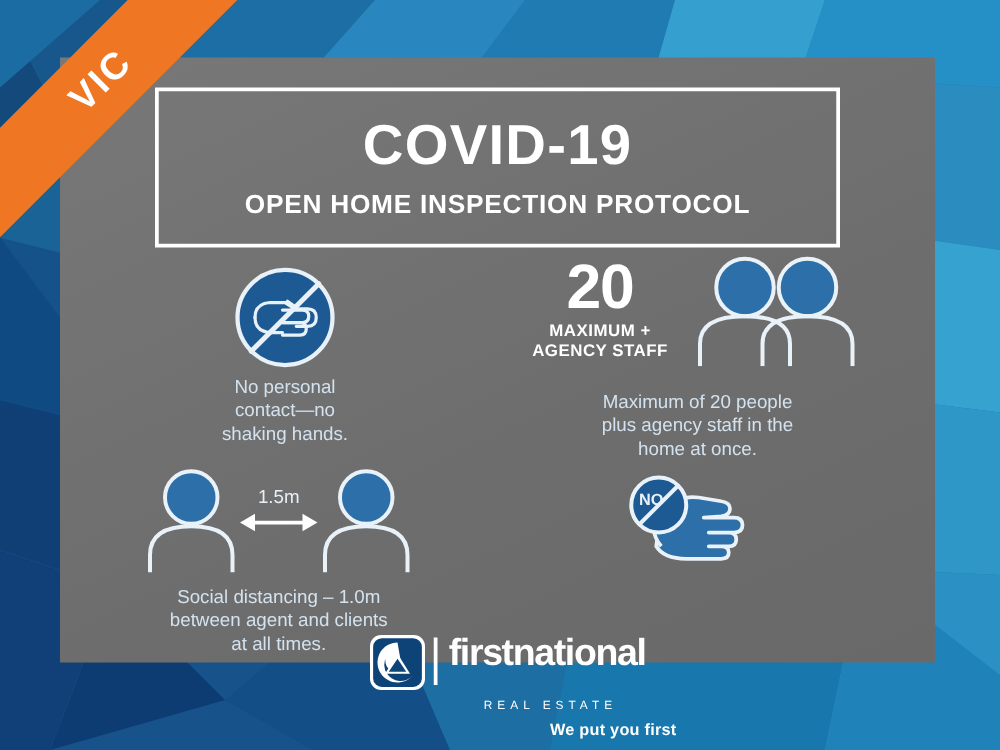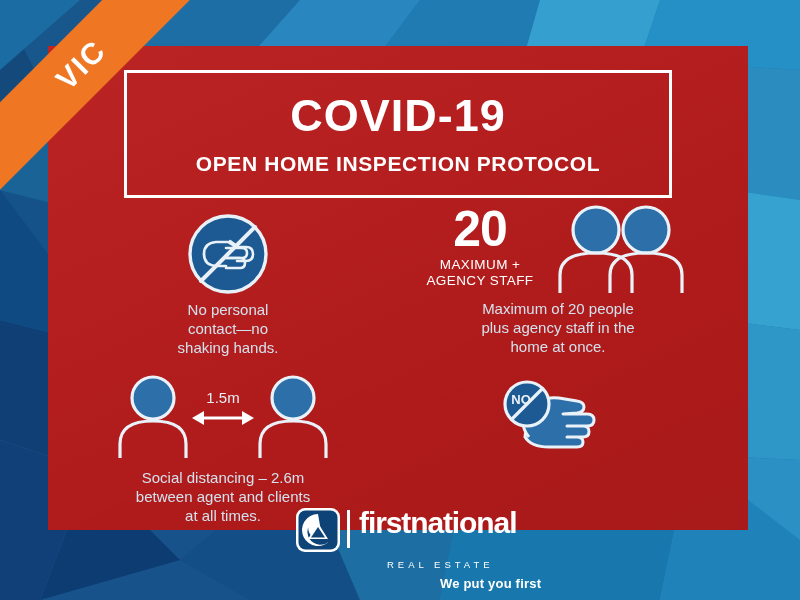--- a/index.html
+++ b/index.html
@@ -16,21 +16,21 @@
   }
 
   
   #bg { position:absolute; inset:0; width:800px; height:600px; }
 
   
   .panel {
     position:absolute;
     left:48px; top:46px;
     width:700px; height:484px;
-    background:#b91c1c;
+    background:#737373;
   }
   .panel-shade {
     position:absolute; inset:0;
     background:linear-gradient(155deg, rgba(255,255,255,.035) 0%, rgba(0,0,0,.05) 60%, rgba(0,0,0,.09) 100%);
     pointer-events:none;
   }
 
   
   .ribbon-wrap {
     position:absolute; left:0; top:0;
@@ -91,34 +91,34 @@
     line-height:1.28;
     white-space:pre-line;
   }
   .cell-1 { left:60px;  top:6px;   width:240px; }
   .cell-2 { left:350px; top:2px;   width:320px; }
   .cell-3 { left:40px;  top:170px; width:270px; }
   .cell-4 { left:360px; top:168px; width:300px; }
 
   .icon-row { display:flex; align-items:flex-end; justify-content:center; height:98px; }
   .caption-1 { }
-  .caption-2 { margin-top:3px; }
+  .caption-2 { margin-top:16px; }
   .caption-3 { margin-top:10px; }
   .caption-4 { margin-top:12px; }
 
   
   .count-block {
     display:flex; align-items:center; justify-content:center; gap:14px; height:98px;
   }
   .count-text { text-align:center; line-height:1; padding-bottom:2px; }
   .count-number {
     color:#ffffff; font-size:50px; font-weight:bold; letter-spacing:-1px; display:block;
   }
   .count-label {
-    color:#ffffff; font-size:13.5px; font-weight:normal; letter-spacing:.4px;
+    color:#ffffff; font-size:13.5px; font-weight:bold; letter-spacing:.4px;
     display:block; margin-top:3px; white-space:pre-line; line-height:1.15;
   }
 
   
   .dist-row { display:flex; align-items:flex-end; justify-content:center; height:92px; }
   .dist-mid {
     display:flex; flex-direction:column; align-items:center; justify-content:flex-end;
     padding-bottom:30px;
   }
   .dist-label { color:#e6eff7; font-size:15px; margin-bottom:2px; }
@@ -251,21 +251,21 @@
               <line x1="10" y1="10" x2="56" y2="10" stroke="#ffffff" stroke-width="3"></line>
               <polygon points="2,10 14,3 14,17" fill="#ffffff"></polygon>
               <polygon points="64,10 52,3 52,17" fill="#ffffff"></polygon>
             </svg>
           </div>
           <svg width="74" height="86" viewBox="0 0 74 86">
             <circle cx="37" cy="26" r="21" fill="#2d6fa8" stroke="#eaf2f9" stroke-width="3.2"></circle>
             <path d="M4 86 V72 q0-23 33-23 t33 23 V86" fill="none" stroke="#eaf2f9" stroke-width="3.2"></path>
           </svg>
         </div>
-        <div class="caption caption-3">Social distancing – 2.6m
+        <div class="caption caption-3">Social distancing – 1.0m
 between agent and clients
 at all times.</div>
       </div>
 
       <div class="cell cell-4">
         <div class="icon-row">
           <svg width="134" height="86" viewBox="0 0 134 86">
 
             <g>
               <path d="M38 30 q14-10 30-8 l18 3 q7 1 7 6 t-7 6 l-14 1 h24 q7 0 7 6 t-7 6 h-20 h16

